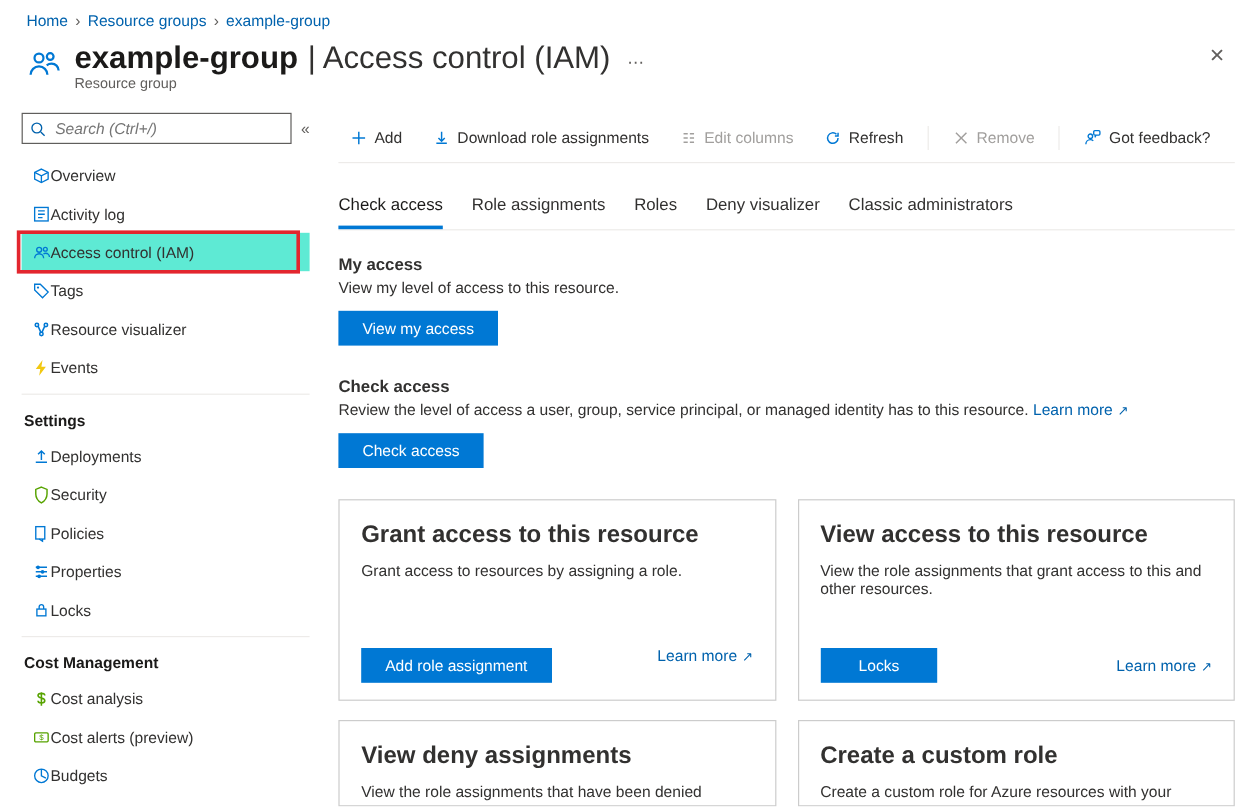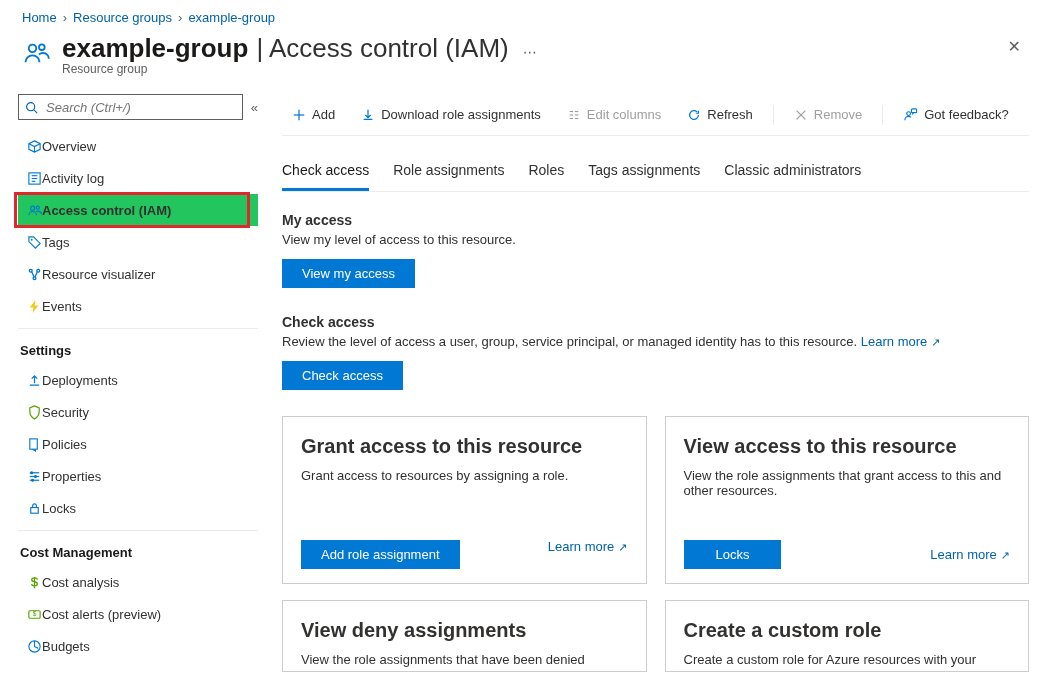--- a/index.html
+++ b/index.html
@@ -47,21 +47,21 @@
     border: none; outline: none; font-size: 13px; width: 100%;
     font-style: italic; color: #605e5c;
   }
   .collapse-chev { color: #605e5c; cursor: pointer; font-size: 13px;}
   .side-list { list-style: none; margin: 0; padding: 0;}
   .side-item {
     display: flex; align-items: center; 
     height: 32px; padding: 0 8px; cursor: pointer;
     position: relative;
   }
-  .side-item.selected { background: #22c55e; font-weight: bold; }
+  .side-item.selected { background: #5eead4; }
   .side-item.highlighted::after {
     content: ""; position: absolute; inset: -2px 8px -2px -4px;
     border: 3px solid #e3262e; pointer-events: none;
   }
   .side-icon { width: 16px; height: 16px; display: inline-flex; align-items:center; justify-content:center;}
   .side-section {
     font-weight: 600; color: #1b1a19; padding: 14px 8px 6px 2px;
     border-top: 1px solid #edebe9; margin-top: 6px;
   }
   .content { flex: 1; padding: 0 18px 0 24px; min-width: 0;}
@@ -358,21 +358,21 @@
             </svg>
           </span>
         <span>Got feedback?</span>
       </button>
     </div>
 
     <div class="tabs">
       <div class="tab active">Check access</div>
       <div class="tab">Role assignments</div>
       <div class="tab">Roles</div>
-      <div class="tab">Tags assignments</div>
+      <div class="tab">Deny visualizer</div>
       <div class="tab">Classic administrators</div>
     </div>
 
     <div class="section-title">My access</div>
     <div class="section-sub">View my level of access to this resource.</div>
     <button class="btn-primary">View my access</button>
 
     <div class="section-title" style="margin-top:26px;">Check access</div>
     <div class="section-sub">
       <span>Review the level of access a user, group, service principal, or managed identity has to this resource.</span>

